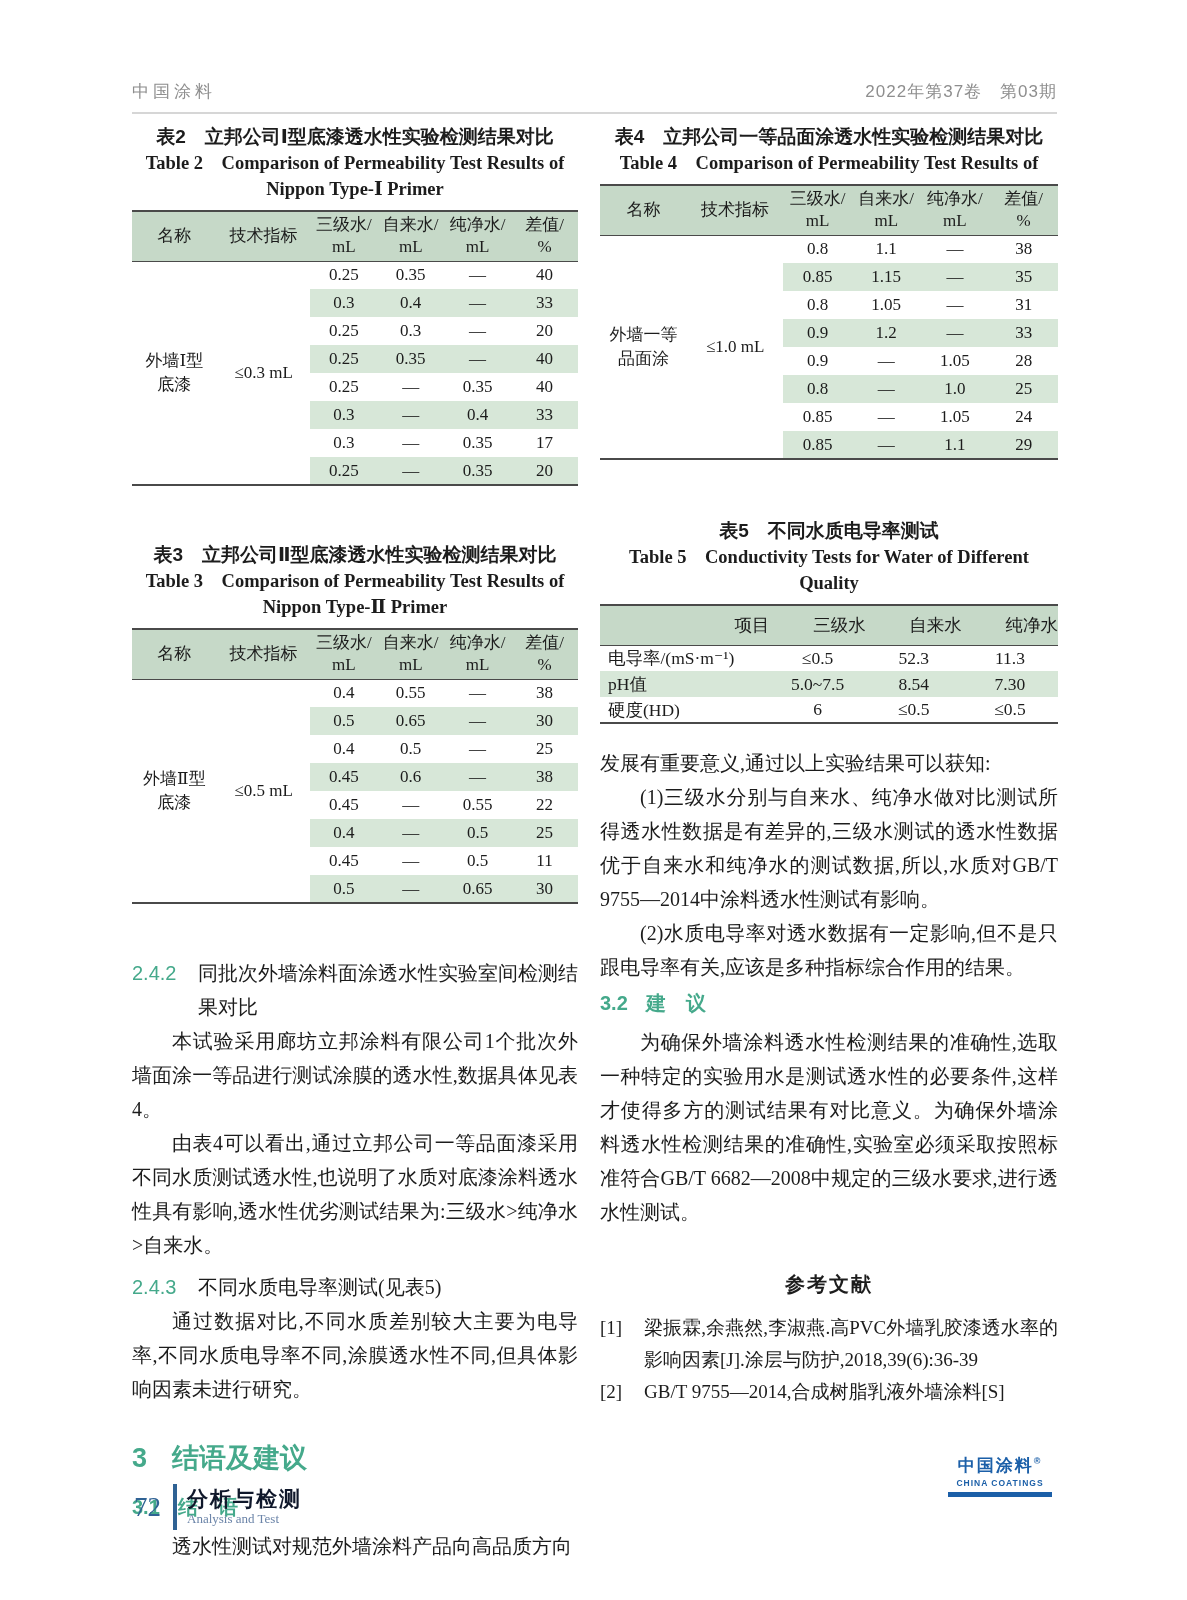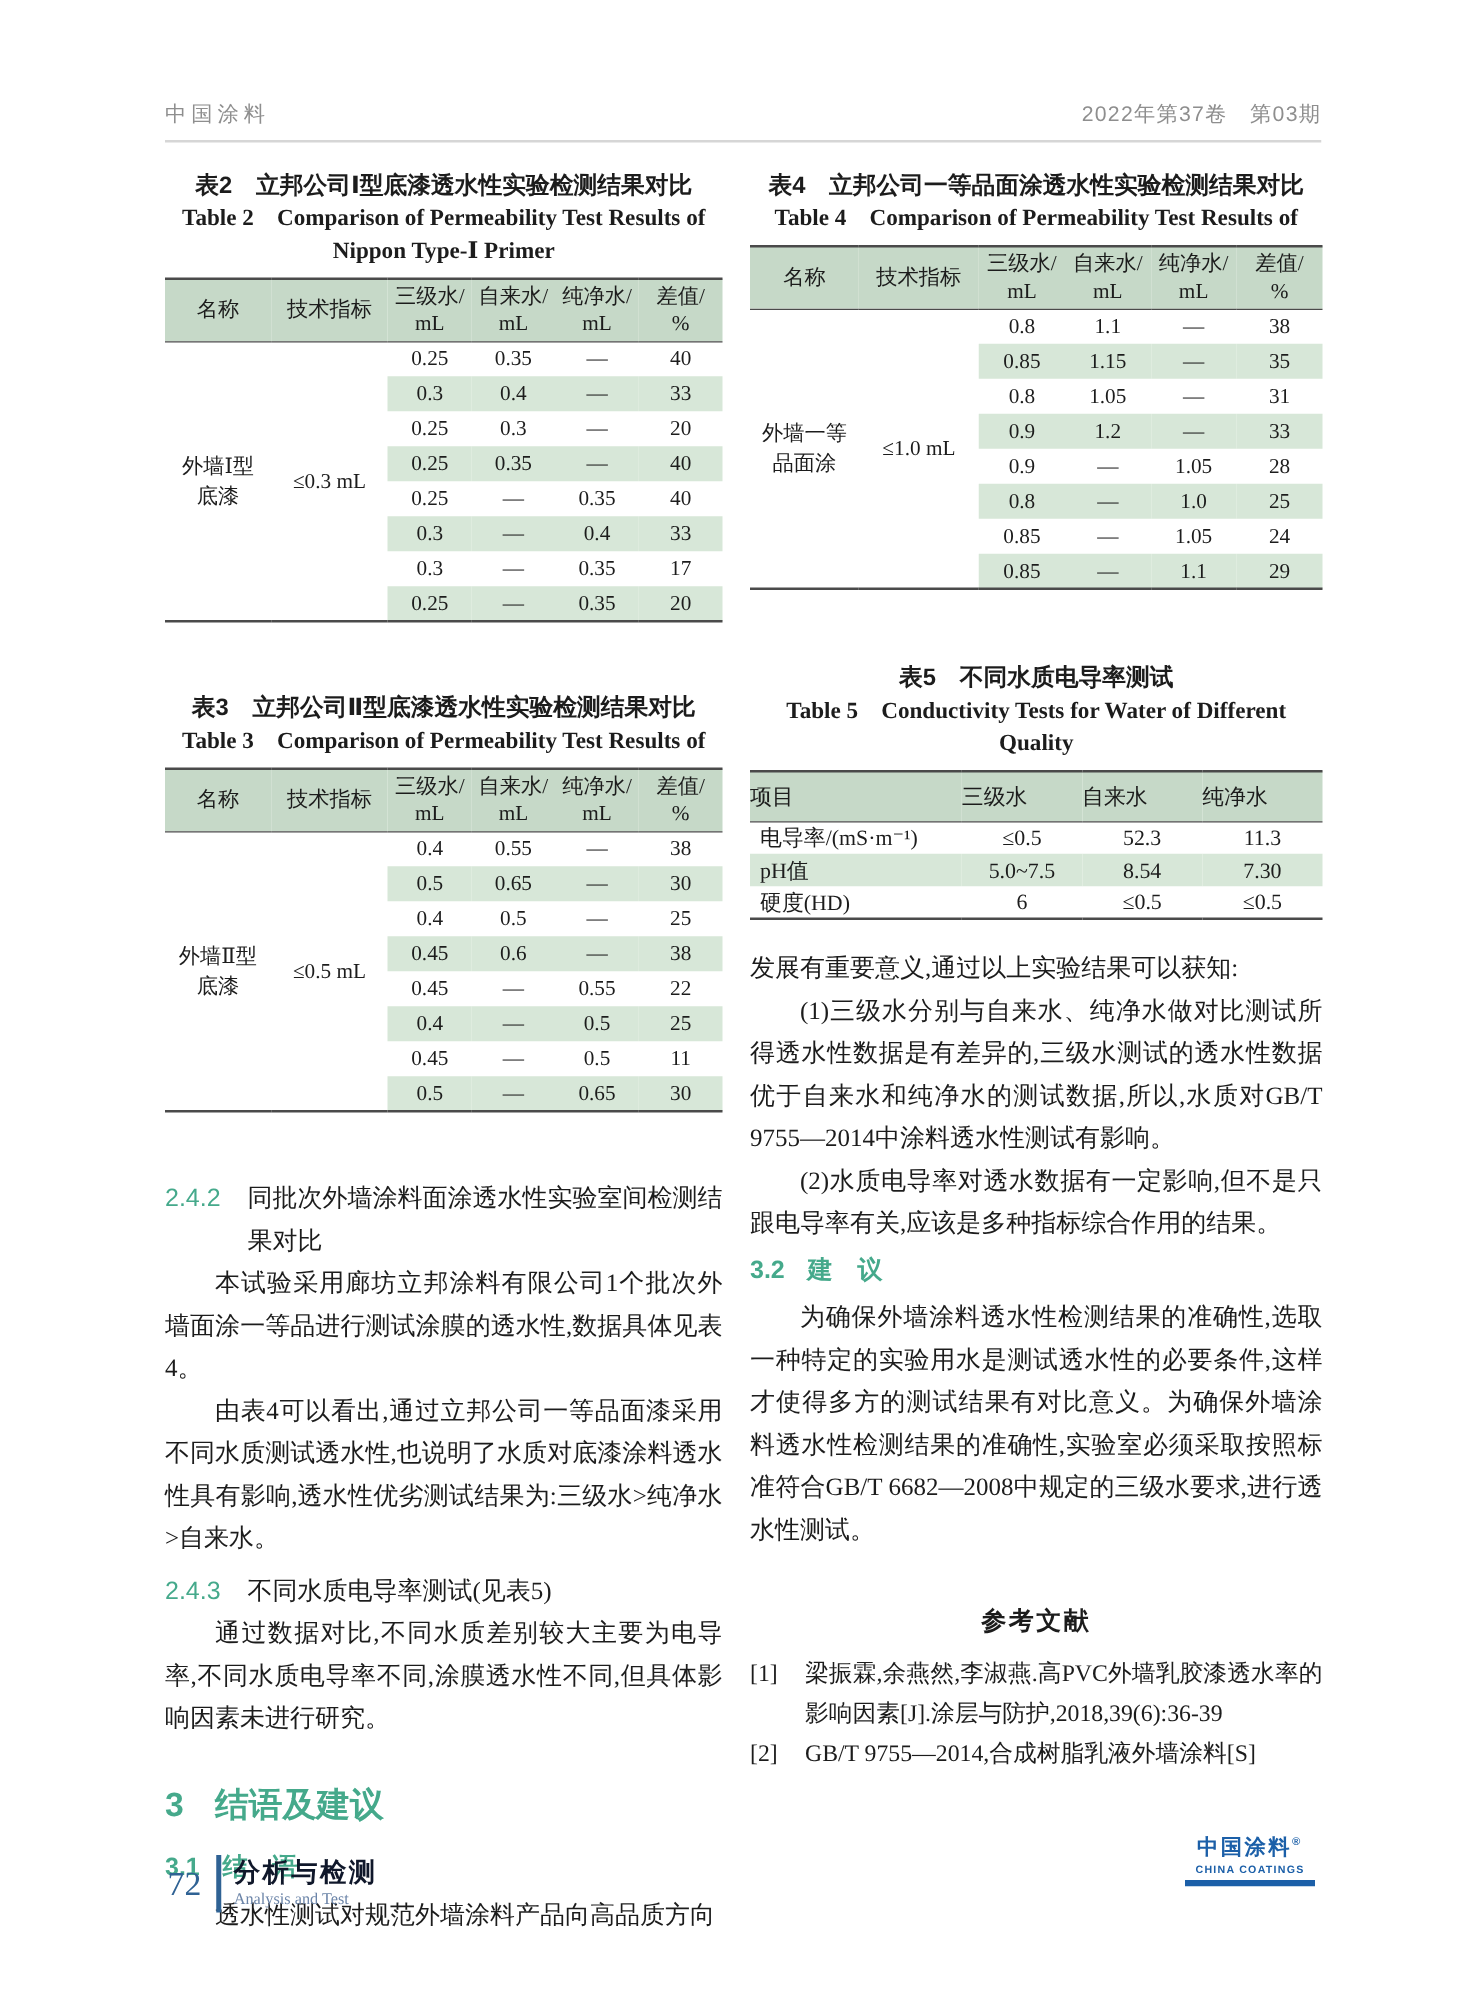--- a/index.html
+++ b/index.html
@@ -16,21 +16,21 @@
   body{background:#ffffff;}
   .page{position:relative;width:1187px;height:1600px;background:#fff;overflow:hidden;
         font-family:var(--serif);color:var(--ink);}
   
   .runhead{position:absolute;left:132px;right:130px;top:80px;display:flex;
            justify-content:space-between;align-items:flex-end;color:#8e8e8e;
            font-family:var(--sans);font-size:17px;letter-spacing:4px;
            padding-bottom:9px;border-bottom:2px solid #d6d6d6;}
   .runhead .issue{letter-spacing:1px;}
   
-  .columns{position:absolute;left:132px;top:130px;width:926px;display:flex;gap:22px;}
+  .columns{position:absolute;left:132px;top:118px;width:926px;display:flex;gap:22px;}
   .col{display:flex;flex-direction:column;}
   .col-left{width:446px;}
   .col-right{width:458px;}
   
   .tbl-title-cn{font-family:var(--sans);font-weight:bold;font-size:19px;text-align:center;
                 line-height:26px;margin-top:6px;}
   .tbl-title-en{font-family:var(--serif);font-weight:bold;font-size:18.5px;text-align:center;
                 line-height:26px;}
   .tbl-mount{margin-top:8px;}
   
@@ -39,21 +39,21 @@
                font-family:var(--serif);font-size:17px;}
   table.ptable th{background:var(--hdr-green);font-weight:normal;text-align:center;
                   vertical-align:middle;height:50px;line-height:22px;white-space:pre-line;
                   border-bottom:1.5px solid #4a4a4a;padding:2px 0;}
   table.ptable td{text-align:center;vertical-align:middle;height:28px;padding:0;}
   table.ptable td.stripe{background:var(--stripe-green);}
   table.ptable td.label-cell{background:#fff;white-space:pre-line;line-height:24px;}
   table.ctable{width:100%;border-collapse:collapse;table-layout:fixed;
                border-top:2px solid #4a4a4a;border-bottom:2px solid #4a4a4a;
                font-family:var(--serif);font-size:17.5px;}
-  table.ctable th{background:var(--hdr-green);font-weight:normal;text-align:left;
+  table.ctable th{background:var(--hdr-green);font-weight:normal;text-align:right;
                   height:40px;border-bottom:1.5px solid #4a4a4a;}
   table.ctable td{text-align:center;height:26px;}
   table.ctable td.left{text-align:left;padding-left:8px;}
   table.ctable tr.stripe td{background:var(--stripe-green);}
   
   .para{font-size:20px;line-height:34px;text-align:justify;text-indent:2em;}
   .sec-h3{display:flex;font-size:20px;line-height:34px;margin-top:8px;}
   .sec-h3 .num{font-family:var(--sans);color:var(--teal);min-width:66px;}
   .sec-h3 .ttl{flex:1;}
   .sec-h2{display:flex;align-items:baseline;font-family:var(--sans);font-weight:bold;
@@ -183,20 +183,21 @@
                   <td class="stripe">20</td>
                 </tr>
               </tbody>
             </table>
           </div>
       </div>
 
       <div class="gap-tbl">
         <div class="tbl-title-cn">表3　立邦公司Ⅱ型底漆透水性实验检测结果对比</div>
         <div class="tbl-title-en">Table 3　Comparison of Permeability Test Results of</div>
+        <div class="tbl-title-en">Nippon Type-Ⅱ Primer</div>
         <div class="tbl-mount" id="mount-t3">
             <table class="ptable">
               <colgroup>
                 <col style="width: 19%;">
                 <col style="width: 21%;">
                 <col style="width: 15%;">
                 <col style="width: 15%;">
                 <col style="width: 15%;">
                 <col style="width: 15%;">
               </colgroup>

